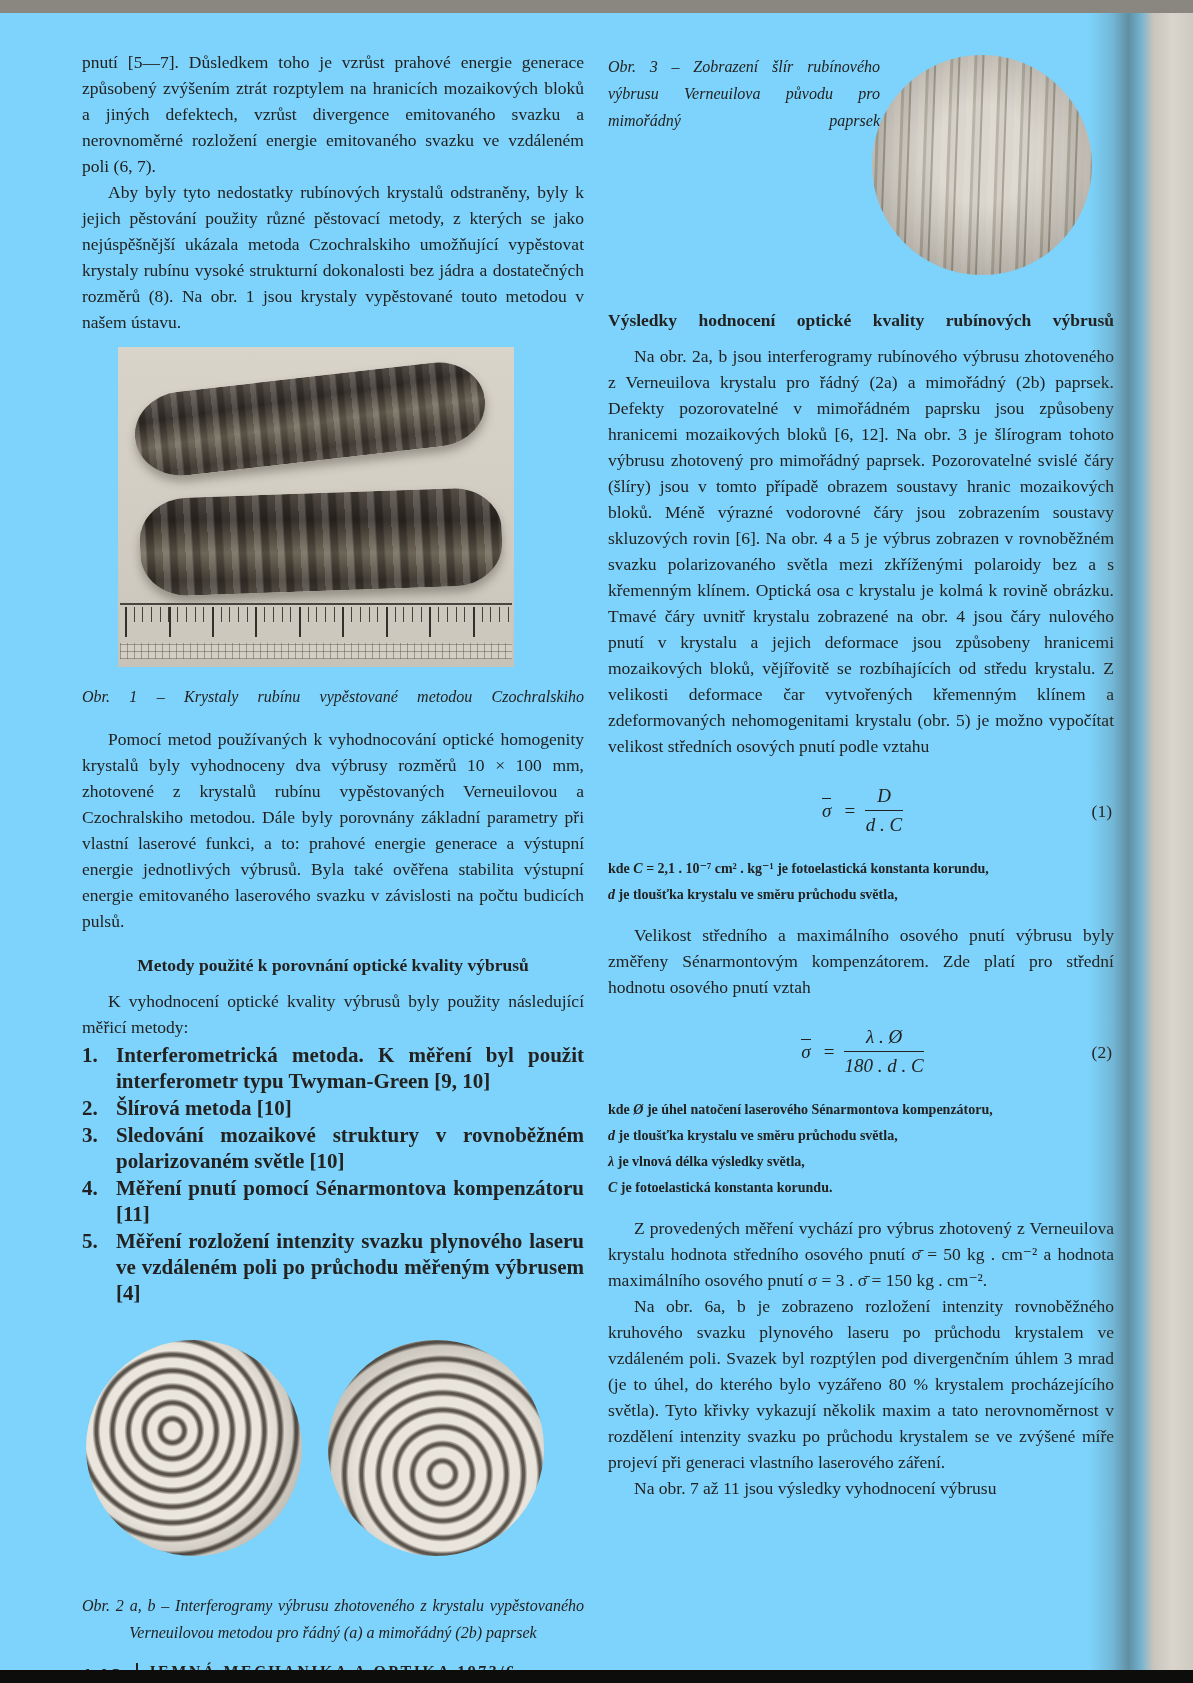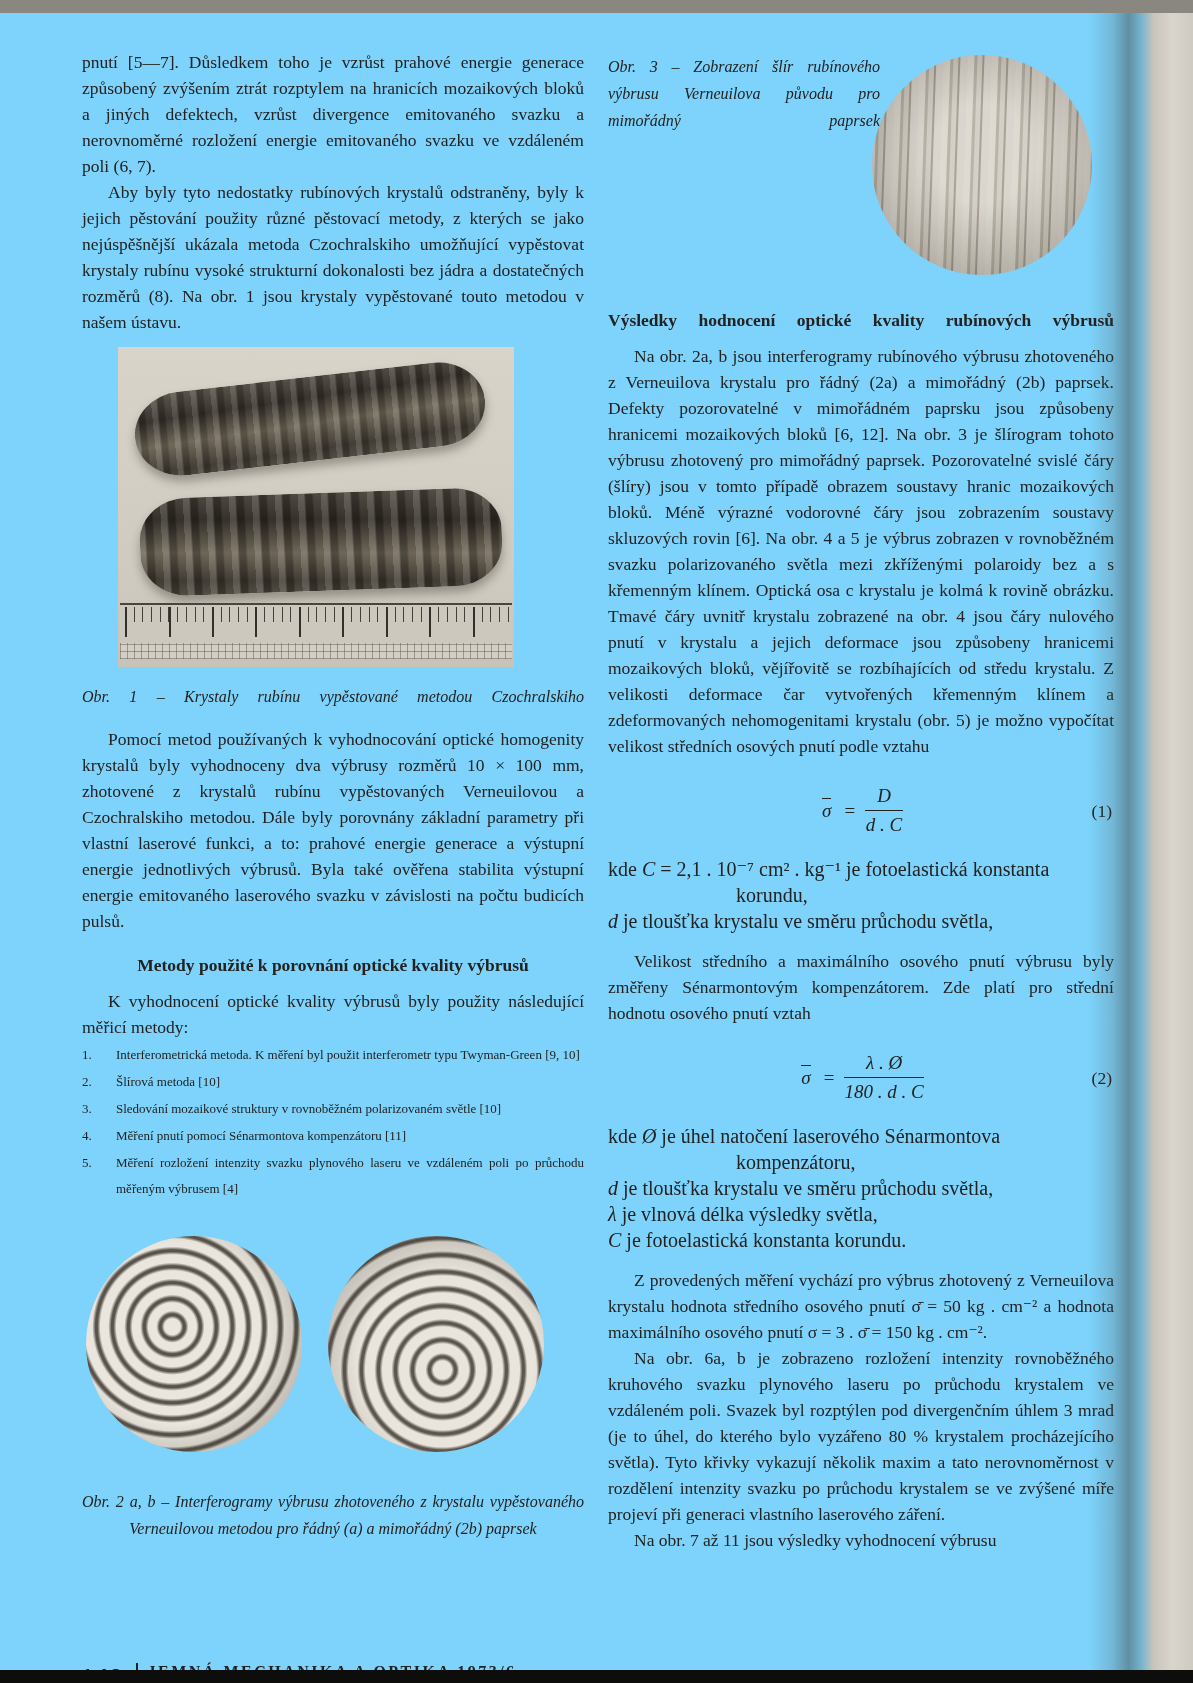--- a/index.html
+++ b/index.html
@@ -87,25 +87,25 @@
     font-size:19px;
   }
   .eq-lhs{font-style:italic;margin-right:10px;}
   .obar{position:relative;display:inline-block;padding:0 3px;}
   .obar::after{content:"";position:absolute;left:3px;right:3px;top:-2px;border-top:1.7px solid #232220;}
   .eq-sign{margin-right:10px;}
   .frac{display:inline-flex;flex-direction:column;text-align:center;font-style:italic;}
   .frac .num{display:block;border-bottom:1.6px solid #232220;padding:0 12px 3px 12px;}
   .frac .den{display:block;padding-top:3px;}
   .eq-num{position:absolute;right:2px;top:50%;transform:translateY(-50%);font-style:normal;font-size:17.5px;}
-  .where{margin:0 0 0 0;font-size:20px;line-height:26px;}
+  .where{margin:0 0 0 0;font-size:14px;line-height:26px;font-weight:bold;}
   .where-line{padding-left:128px;text-indent:-128px;}
   .where-line .wvar{font-style:italic;}
   
-  .methods{list-style:none;margin:2px 0 0 0;padding:0;font-size:13px;line-height:26px;}
+  .methods{list-style:none;margin:2px 0 0 0;padding:0;font-size:21px;line-height:26px;font-weight:bold;}
   .methods li{padding-left:34px;text-indent:-34px;text-align:justify;margin-top:1px;}
   .methods .li-num{display:inline-block;width:34px;text-indent:0;}
   
   .footer{position:absolute;left:80px;top:1650px;display:flex;align-items:flex-start;}
   .page-num{font-size:27px;font-weight:bold;letter-spacing:1px;}
   .footer-rule{width:2px;height:24px;background:#232220;margin:0 10px 0 12px;}
   .journal{font-size:16px;font-weight:bold;letter-spacing:2.5px;}
   
   .right-shadow{
     position:absolute;top:0;right:0;width:104px;height:1683px;pointer-events:none;

